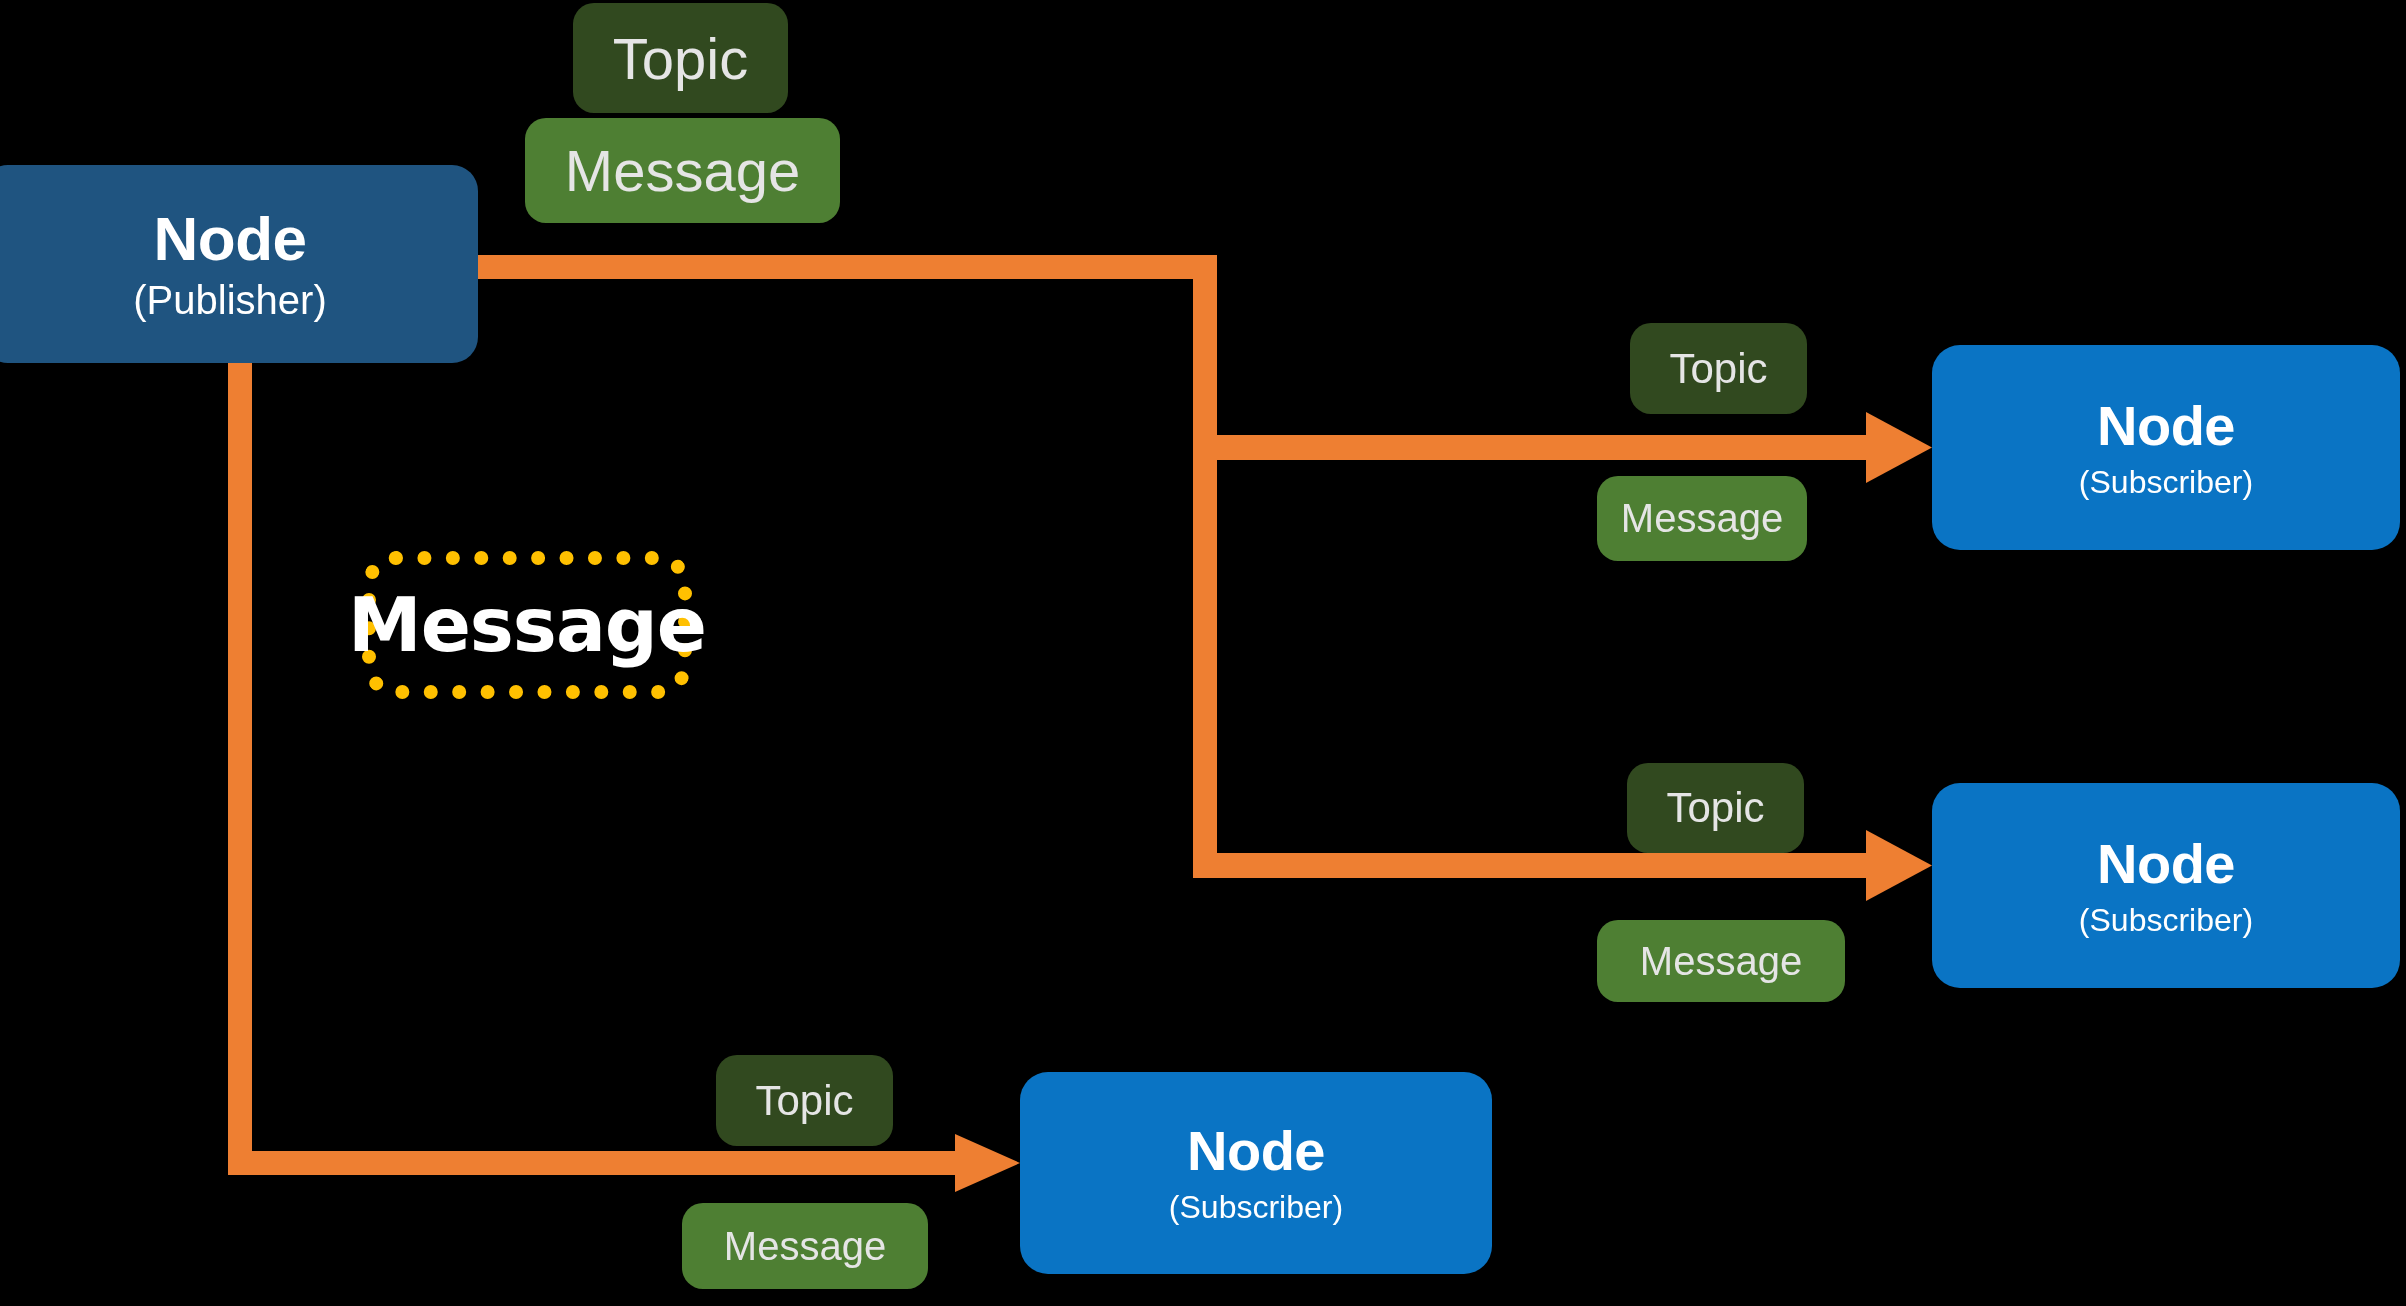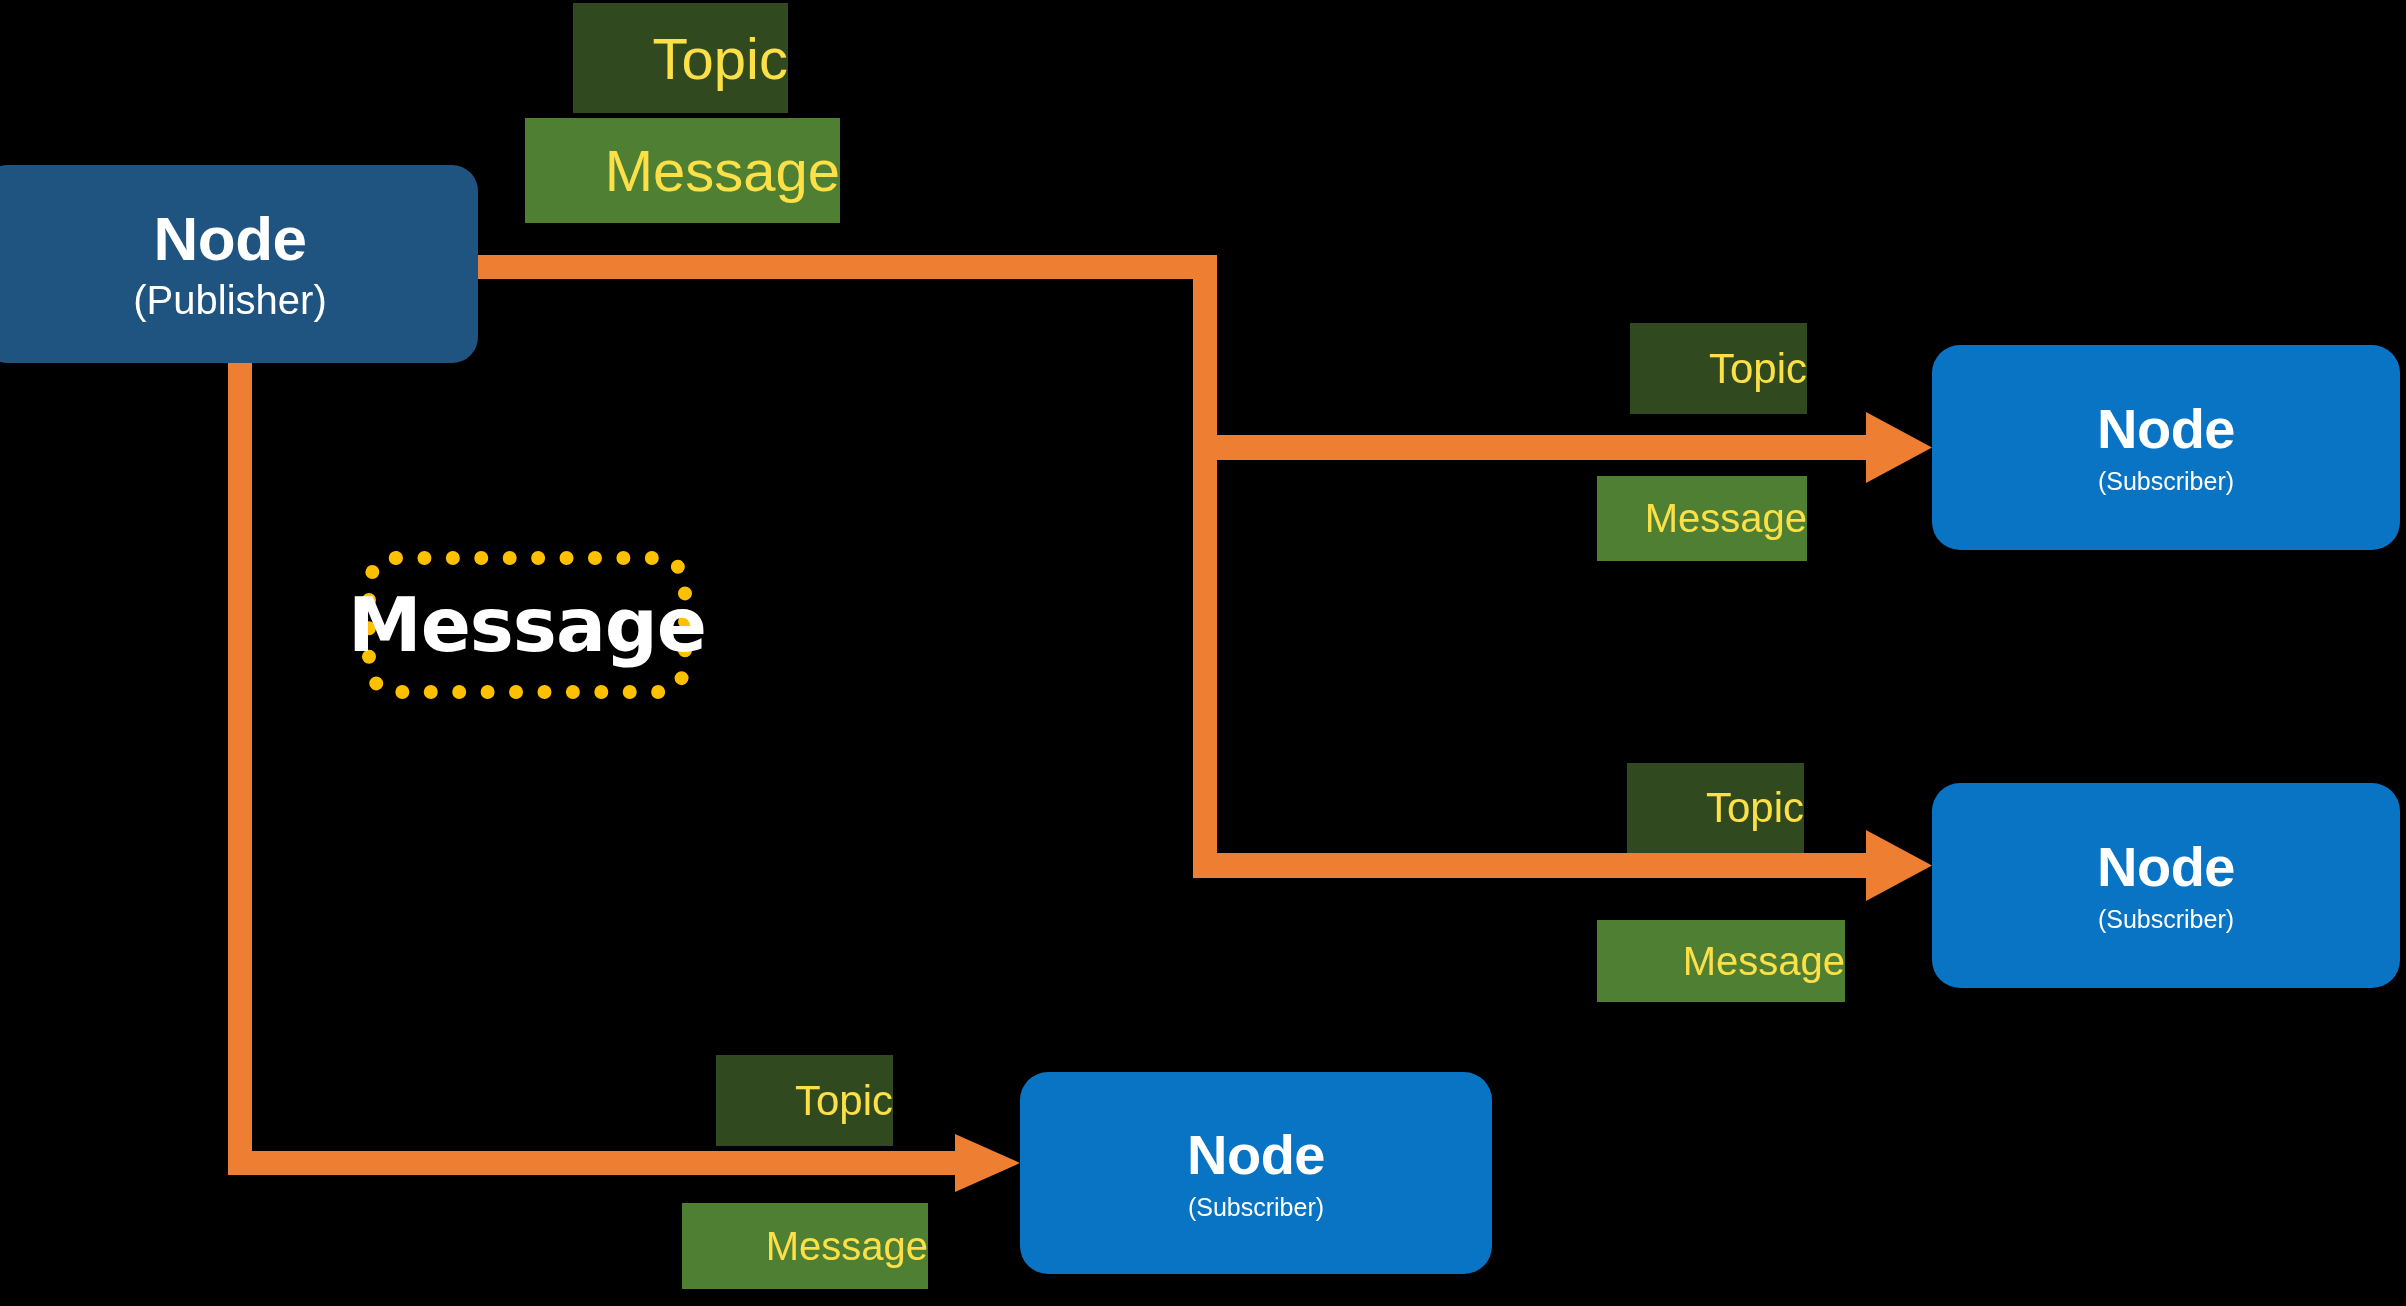--- a/index.html
+++ b/index.html
@@ -50,31 +50,32 @@
 
   
   .node-sub {
     background: #0A74C4;
     border-radius: 28px;
   }
   #node-sub-1 { left: 1932px; top: 345px; width: 468px; height: 205px; }
   #node-sub-2 { left: 1932px; top: 783px; width: 468px; height: 205px; }
   #node-sub-3 { left: 1020px; top: 1072px; width: 472px; height: 202px; }
   .node-sub .n-title { font-size: 56px; margin-bottom: 12px; }
-  .node-sub .n-sub   { font-size: 25px; }
+  .node-sub .n-sub   { font-size: 32px; }
 
   
   .chip {
     position: absolute;
     box-sizing: border-box;
     display: flex;
     align-items: center;
-    justify-content: flex-end;
-    color: #fde047;
+    justify-content: center;
+    color: #e5e5e5;
     white-space: nowrap;
+    border-radius: 21px;
   }
   .chip-topic   { background: #31491F; }
   .chip-message { background: #4E7F33; }
 
   
   #chip-pub-topic   { left: 573px; top: 3px;   width: 215px; height: 110px; font-size: 58px; }
   #chip-pub-message { left: 525px; top: 118px; width: 315px; height: 105px; font-size: 58px; }
 
   
   #chip-s1-topic   { left: 1630px; top: 323px; width: 177px; height: 91px;  font-size: 42px; }

